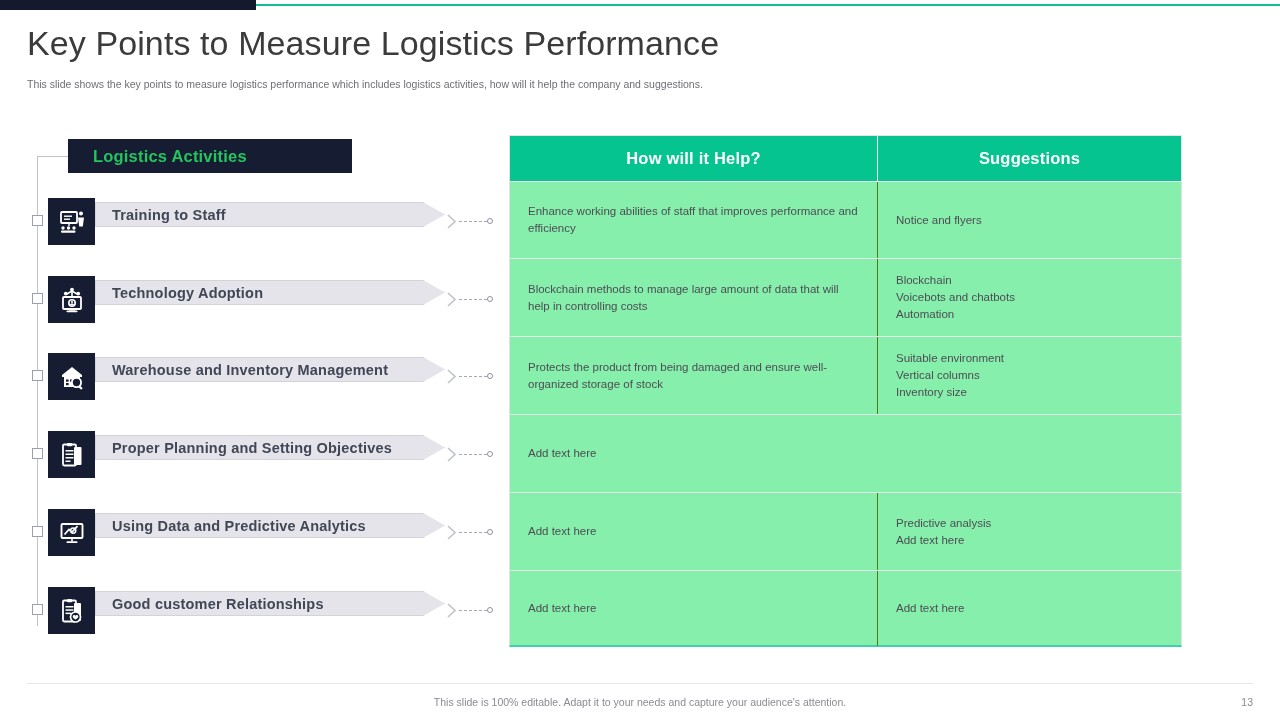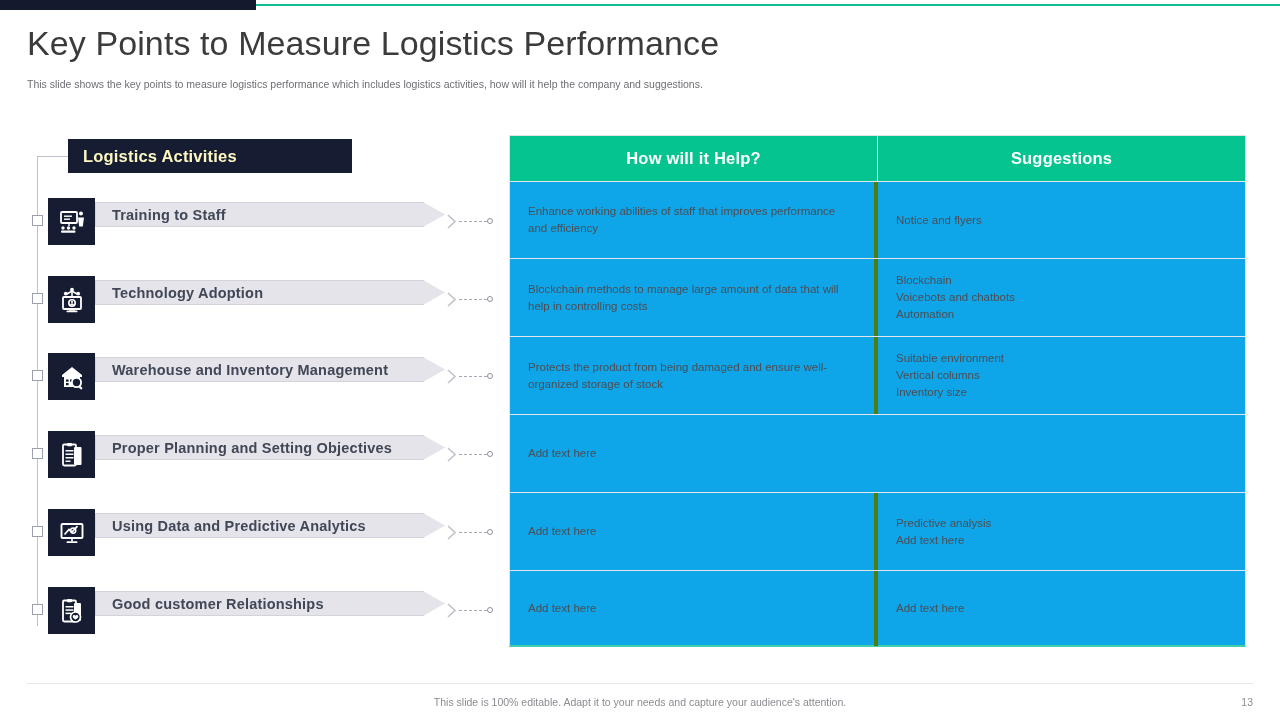--- a/index.html
+++ b/index.html
@@ -30,22 +30,22 @@
   .subtitle {
     position: absolute; left: 27px; top: 78px;
     font-size: 10.5px; color: #6E6E75; white-space: nowrap; text-align: center;
   }
 
   
   .left-panel { position: absolute; left: 0; top: 120px; width: 505px; height: 540px; }
 
   .activities-header {
     position: absolute; left: 68px; top: 19px; width: 284px; height: 34px;
-    background: #161C31; color: #fef9c3;
-    display: flex; align-items: center; padding-left: 15px;
+    background: #161C31; color: #22c55e;
+    display: flex; align-items: center; padding-left: 25px;
     font-size: 16.5px; font-weight: bold; letter-spacing: .2px;
   }
 
   .spine {
     position: absolute; left: 37px; top: 36px; width: 1px; height: 470px;
     background: #BFC2CC;
   }
   .spine-top {
     position: absolute; left: 37px; top: 36px; width: 32px; height: 1px;
     background: #BFC2CC;
@@ -87,40 +87,40 @@
   }
   .endcirc {
     position: absolute; left: 487px; top: 20px;
     width: 6px; height: 6px; border-radius: 50%;
     border: 1px solid #8E92A0; background: #fff;
   }
 
   
   .table {
     position: absolute; left: 509px; top: 135px;
-    width: 737px; height: 512px;
+    width: 673px; height: 512px;
     border: 1px solid #E2E3E7;
     border-bottom: 2px solid #3FD0AD;
-    background: #0ea5e9;
+    background: #86efac;
   }
   .thead { display: flex; height: 45px; background: #05C48F; }
   .th {
     display: flex; align-items: center; justify-content: center;
     color: #ffffff; font-size: 16.5px; font-weight: bold; letter-spacing: .2px;
   }
   .th.c1 { width: 368px; border-right: 1px solid #ffffff; }
   .th.c2 { flex: 1; }
 
   .trow { display: flex; border-top: 1px solid #E6E7EB; }
   .trow:first-of-type { border-top: none; }
   .td {
     font-size: 11.5px; color: #4D4D53; line-height: 1.45;
     padding: 0 18px; display: flex; align-items: center;
   }
-  .td.c1 { width: 368px; border-right: 4px solid #4d7c0f; }
+  .td.c1 { width: 368px; border-right: 1px solid #4d7c0f; }
   .td.c2 { flex: 1; }
   .td .lines { white-space: pre-line; }
 
   
   .foot-rule {
     position: absolute; left: 27px; right: 27px; bottom: 36px;
     height: 1px; background: #E7E7EA;
   }
   .foot-text {
     position: absolute; left: 0; right: 0; bottom: 12px;

